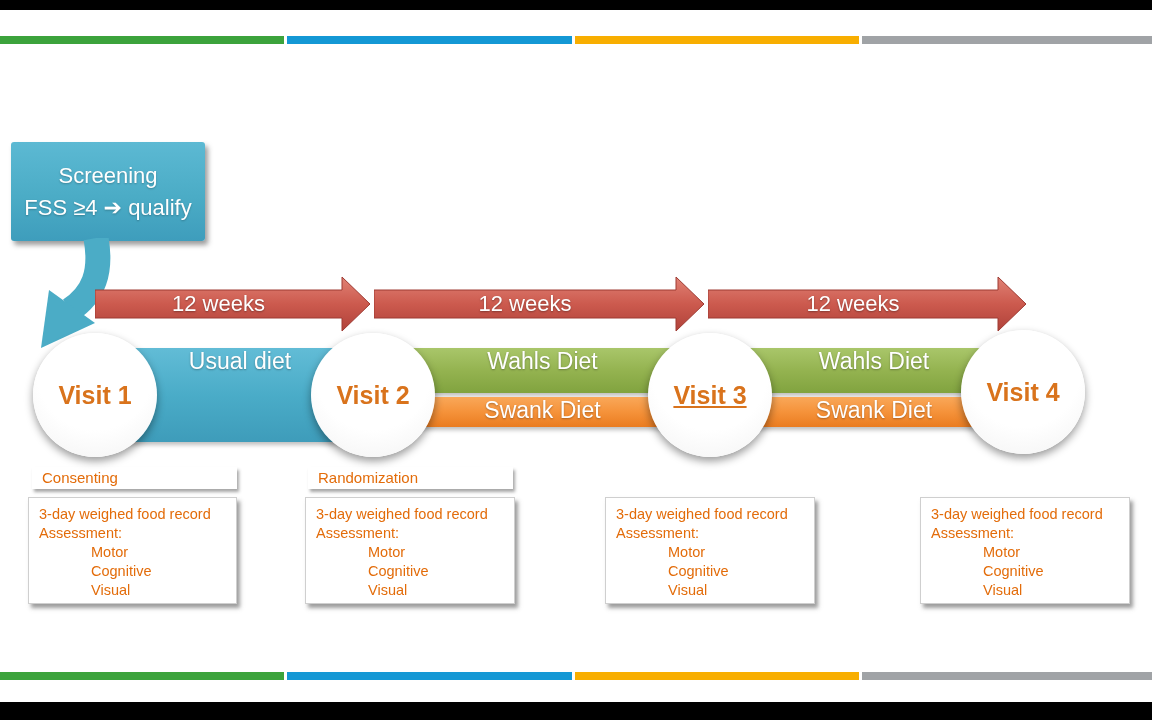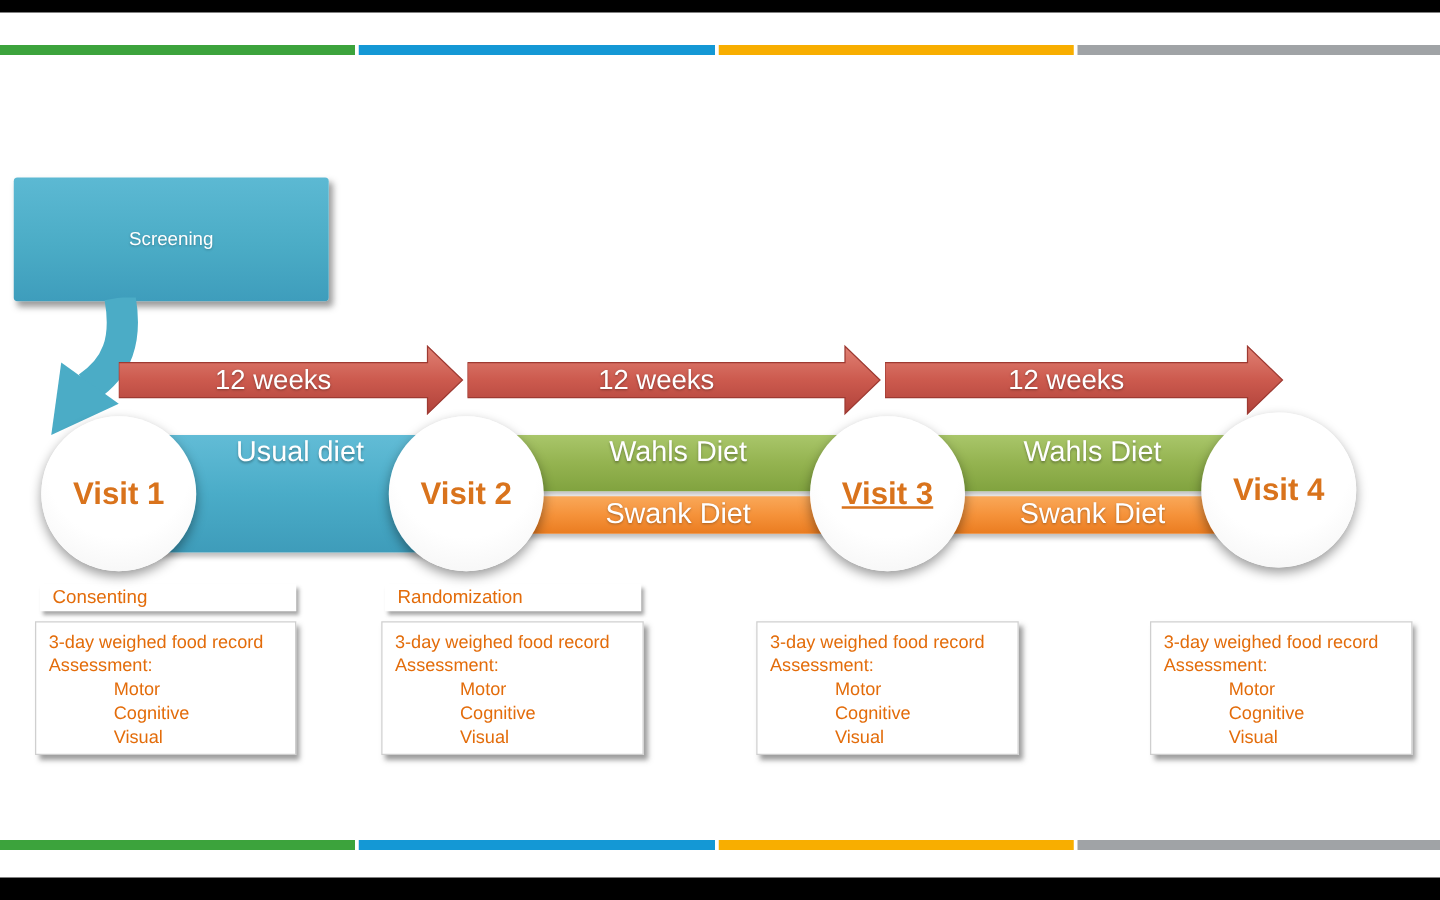--- a/index.html
+++ b/index.html
@@ -14,25 +14,25 @@
   .stripe.top{top:36px;}
   .stripe.bottom{top:672px;}
   .seg{height:100%;}
   .seg.green{background:#3ca33c;width:284px;}
   .seg.blue{background:#1498d5;width:285px;margin-left:3px;}
   .seg.orange{background:#f8ae00;width:284px;margin-left:3px;}
   .seg.gray{background:#a0a3a6;flex:1;margin-left:3px;}
 
   
   .screen-box{
-    position:absolute;left:11px;top:142px;width:252px;height:99px;z-index:3;
+    position:absolute;left:11px;top:142px;width:194px;height:99px;z-index:3;
     background:linear-gradient(180deg,#5cb9d3 0%,#4bacc6 55%,#3e9dbc 100%);
     border-radius:3px;box-shadow:3px 4px 5px rgba(60,60,60,0.5);
     display:flex;flex-direction:column;align-items:center;justify-content:center;gap:6px;
-    color:#ffffff;font-size:15px;text-shadow:0 1px 2px rgba(0,0,0,0.25);
+    color:#ffffff;font-size:22px;text-shadow:0 1px 2px rgba(0,0,0,0.25);
   }
 
   
   .curve-arrow{position:absolute;left:12px;top:238px;z-index:3;}
 
   
   .arrow{position:absolute;top:275px;height:58px;z-index:3;}
   .arrow svg{position:absolute;left:0;top:0;}
   .arrow .arrow-label{
     position:absolute;left:0;top:0;height:58px;line-height:58px;text-align:center;
@@ -117,20 +117,21 @@
 
 <div class="stripe top">
   <div class="seg green"></div>
   <div class="seg blue"></div>
   <div class="seg orange"></div>
   <div class="seg gray"></div>
 </div>
 
 <div class="screen-box">
   <span>Screening</span>
+  <span>FSS ≥4 ➔ qualify</span>
 </div>
 
 <svg class="curve-arrow" width="115" height="115" viewBox="0 0 115 115">
   <path d="M84,0 C90,34 82,56 58,72" fill="none" stroke="#4bacc6" stroke-width="25"></path>
   <polygon points="37,52 83,85 29,110" fill="#4bacc6"></polygon>
 </svg>
 
 <div class="arrow arrow1">
   <svg width="277" height="58">
     <polygon points="0,15 247,15 247,2 275,29 247,56 247,43 0,43" fill="url(#redgrad)" stroke="#9e3a32" stroke-width="1"></polygon>

